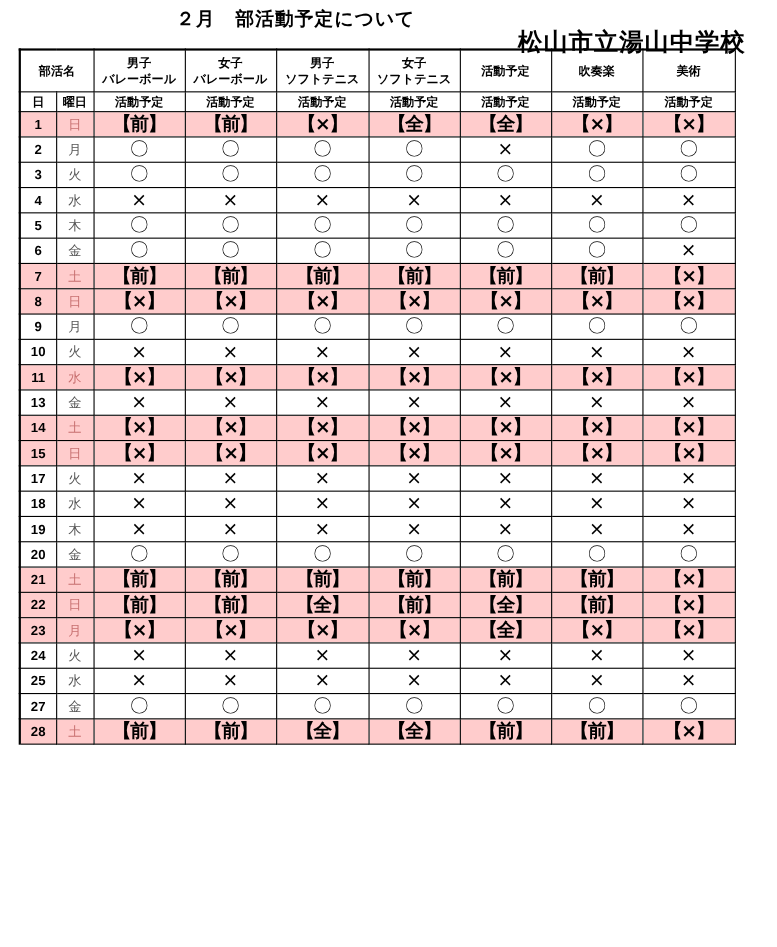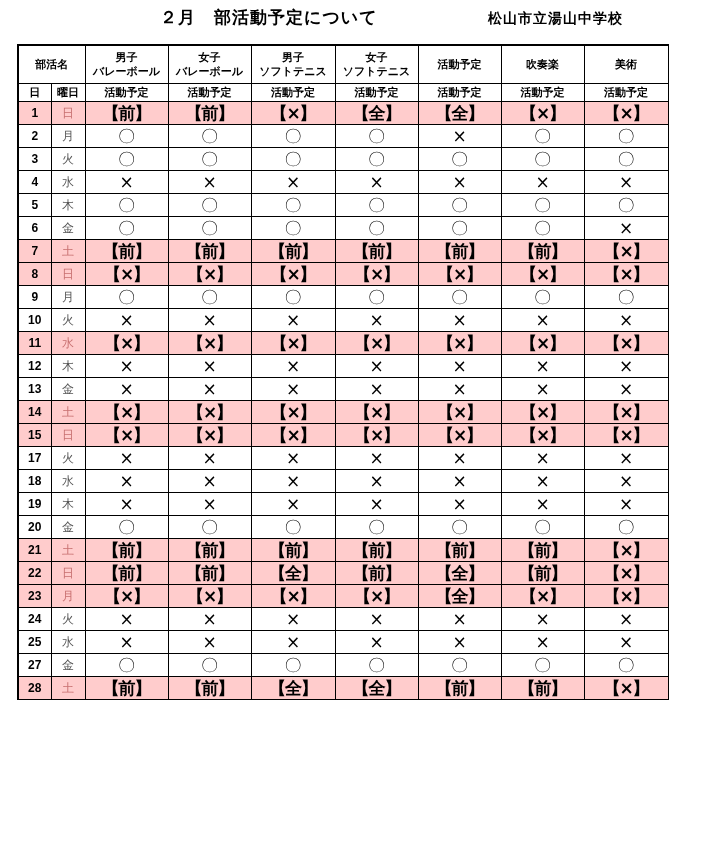--- a/index.html
+++ b/index.html
@@ -1,19 +1,19 @@
 <!DOCTYPE html>
 <html><head>
 <meta charset="utf-8">
 <style>
   html, body { margin: 0; padding: 0; background: #ffffff; }
   body { width: 706px; height: 861px; position: relative; font-family: "DejaVu Sans", sans-serif; color: #000; overflow: hidden; }
   .title { position: absolute; top: 6px; left: 0; width: 574px; height: 26px; }
   .title .main { position: absolute; left: 160px; top: 0; font-size: 17px; font-weight: bold; letter-spacing: 1px; white-space: nowrap; }
-  .title .school { position: absolute; left: 471px; top: 4px; font-size: 14px; font-weight: bold; letter-spacing: 1px; white-space: nowrap; margin-left: 17px; }
+  .title .school { position: absolute; left: 471px; top: 17px; font-size: 22px; font-weight: bold; letter-spacing: 1px; white-space: nowrap; }
   table.sched { position: absolute; left: 17px; top: 44px; border-collapse: collapse; table-layout: fixed; padding-left: 16px; }
   table.sched td, table.sched th { border: 1px solid #000; padding: 0; text-align: center; vertical-align: middle; overflow: hidden; white-space: nowrap; }
   table.sched { border-left: 2px solid #000; border-top: 2px solid #000; }
   th.h1 { height: 37px; font-size: 11px; font-weight: bold; line-height: 14px; }
   th.h2 { height: 17px; font-size: 11px; font-weight: bold; }
   td.day { font-size: 12px; font-weight: bold; font-family: "Liberation Sans", sans-serif; }
   td.wd { font-size: 12px; color: #555; }
   tr.row { height: 22px; }
   tr.row td { height: 22px; }
   tr.pink td { background: #ffcccc; }
@@ -180,31 +180,20 @@
         <td class="wd">水</td>
         <td class="mark br">【×】</td>
         <td class="mark br">【×】</td>
         <td class="mark br">【×】</td>
         <td class="mark br">【×】</td>
         <td class="mark br">【×】</td>
         <td class="mark br">【×】</td>
         <td class="mark br">【×】</td>
       </tr>
       <tr class="row">
-        <td class="day">12</td>
-        <td class="wd">木</td>
-        <td class="mark">×</td>
-        <td class="mark">×</td>
-        <td class="mark">×</td>
-        <td class="mark">×</td>
-        <td class="mark">×</td>
-        <td class="mark">×</td>
-        <td class="mark">×</td>
-      </tr>
-      <tr class="row">
         <td class="day">13</td>
         <td class="wd">金</td>
         <td class="mark">×</td>
         <td class="mark">×</td>
         <td class="mark">×</td>
         <td class="mark">×</td>
         <td class="mark">×</td>
         <td class="mark">×</td>
         <td class="mark">×</td>
       </tr>

